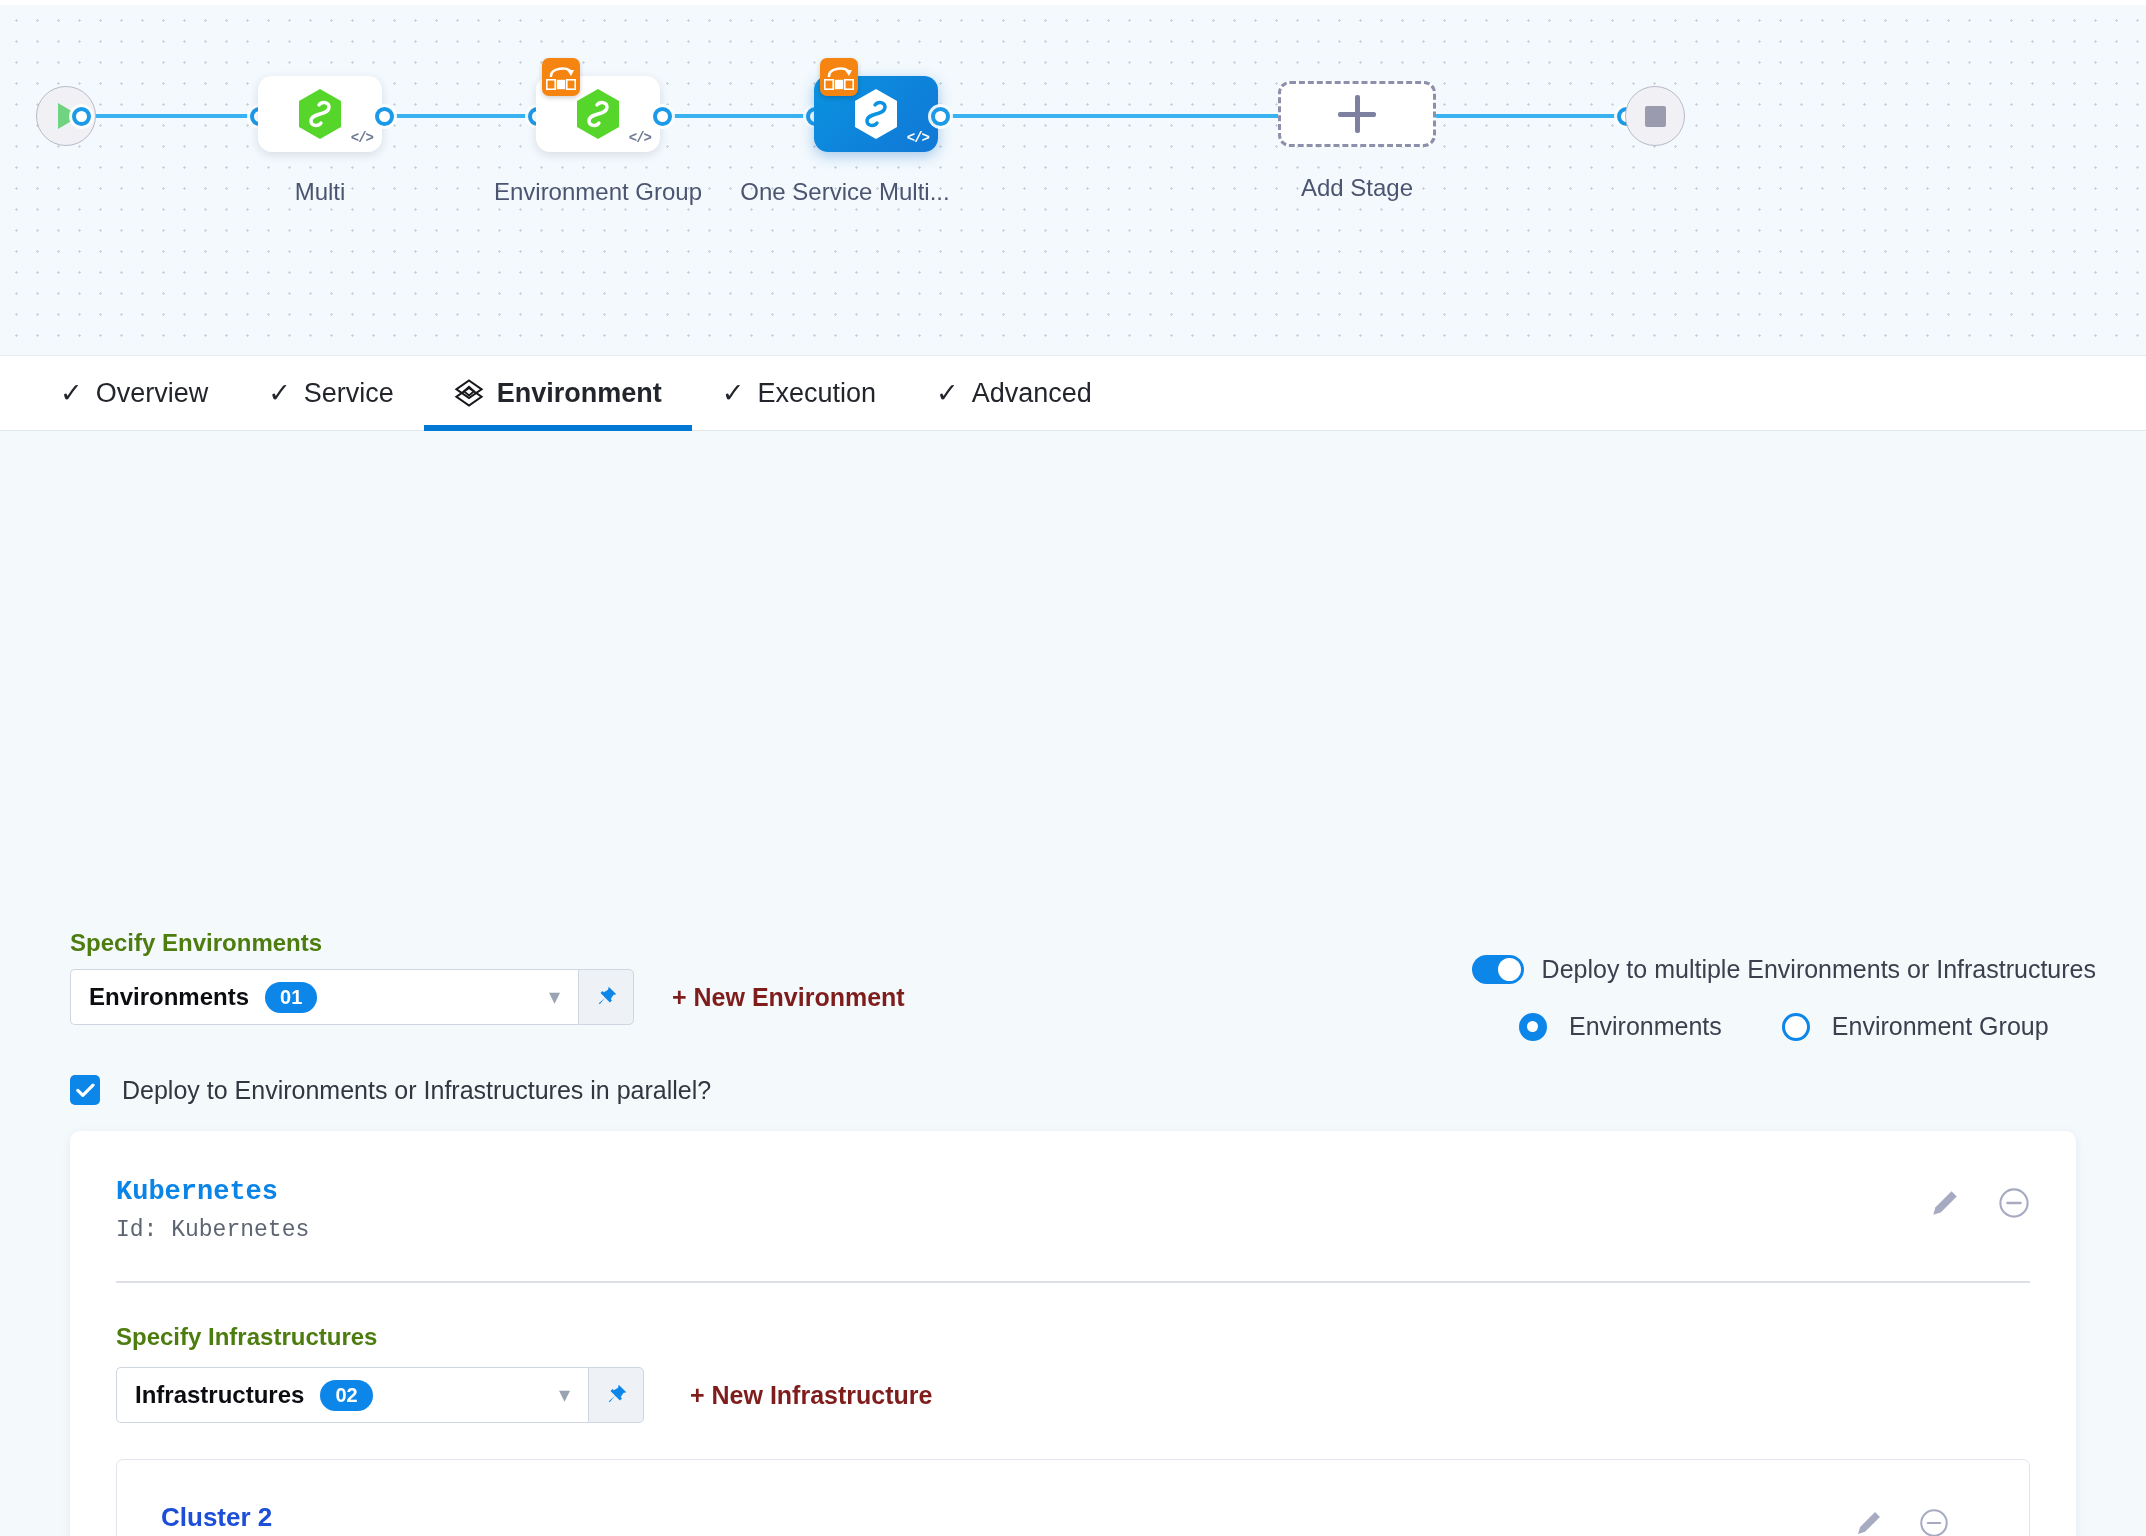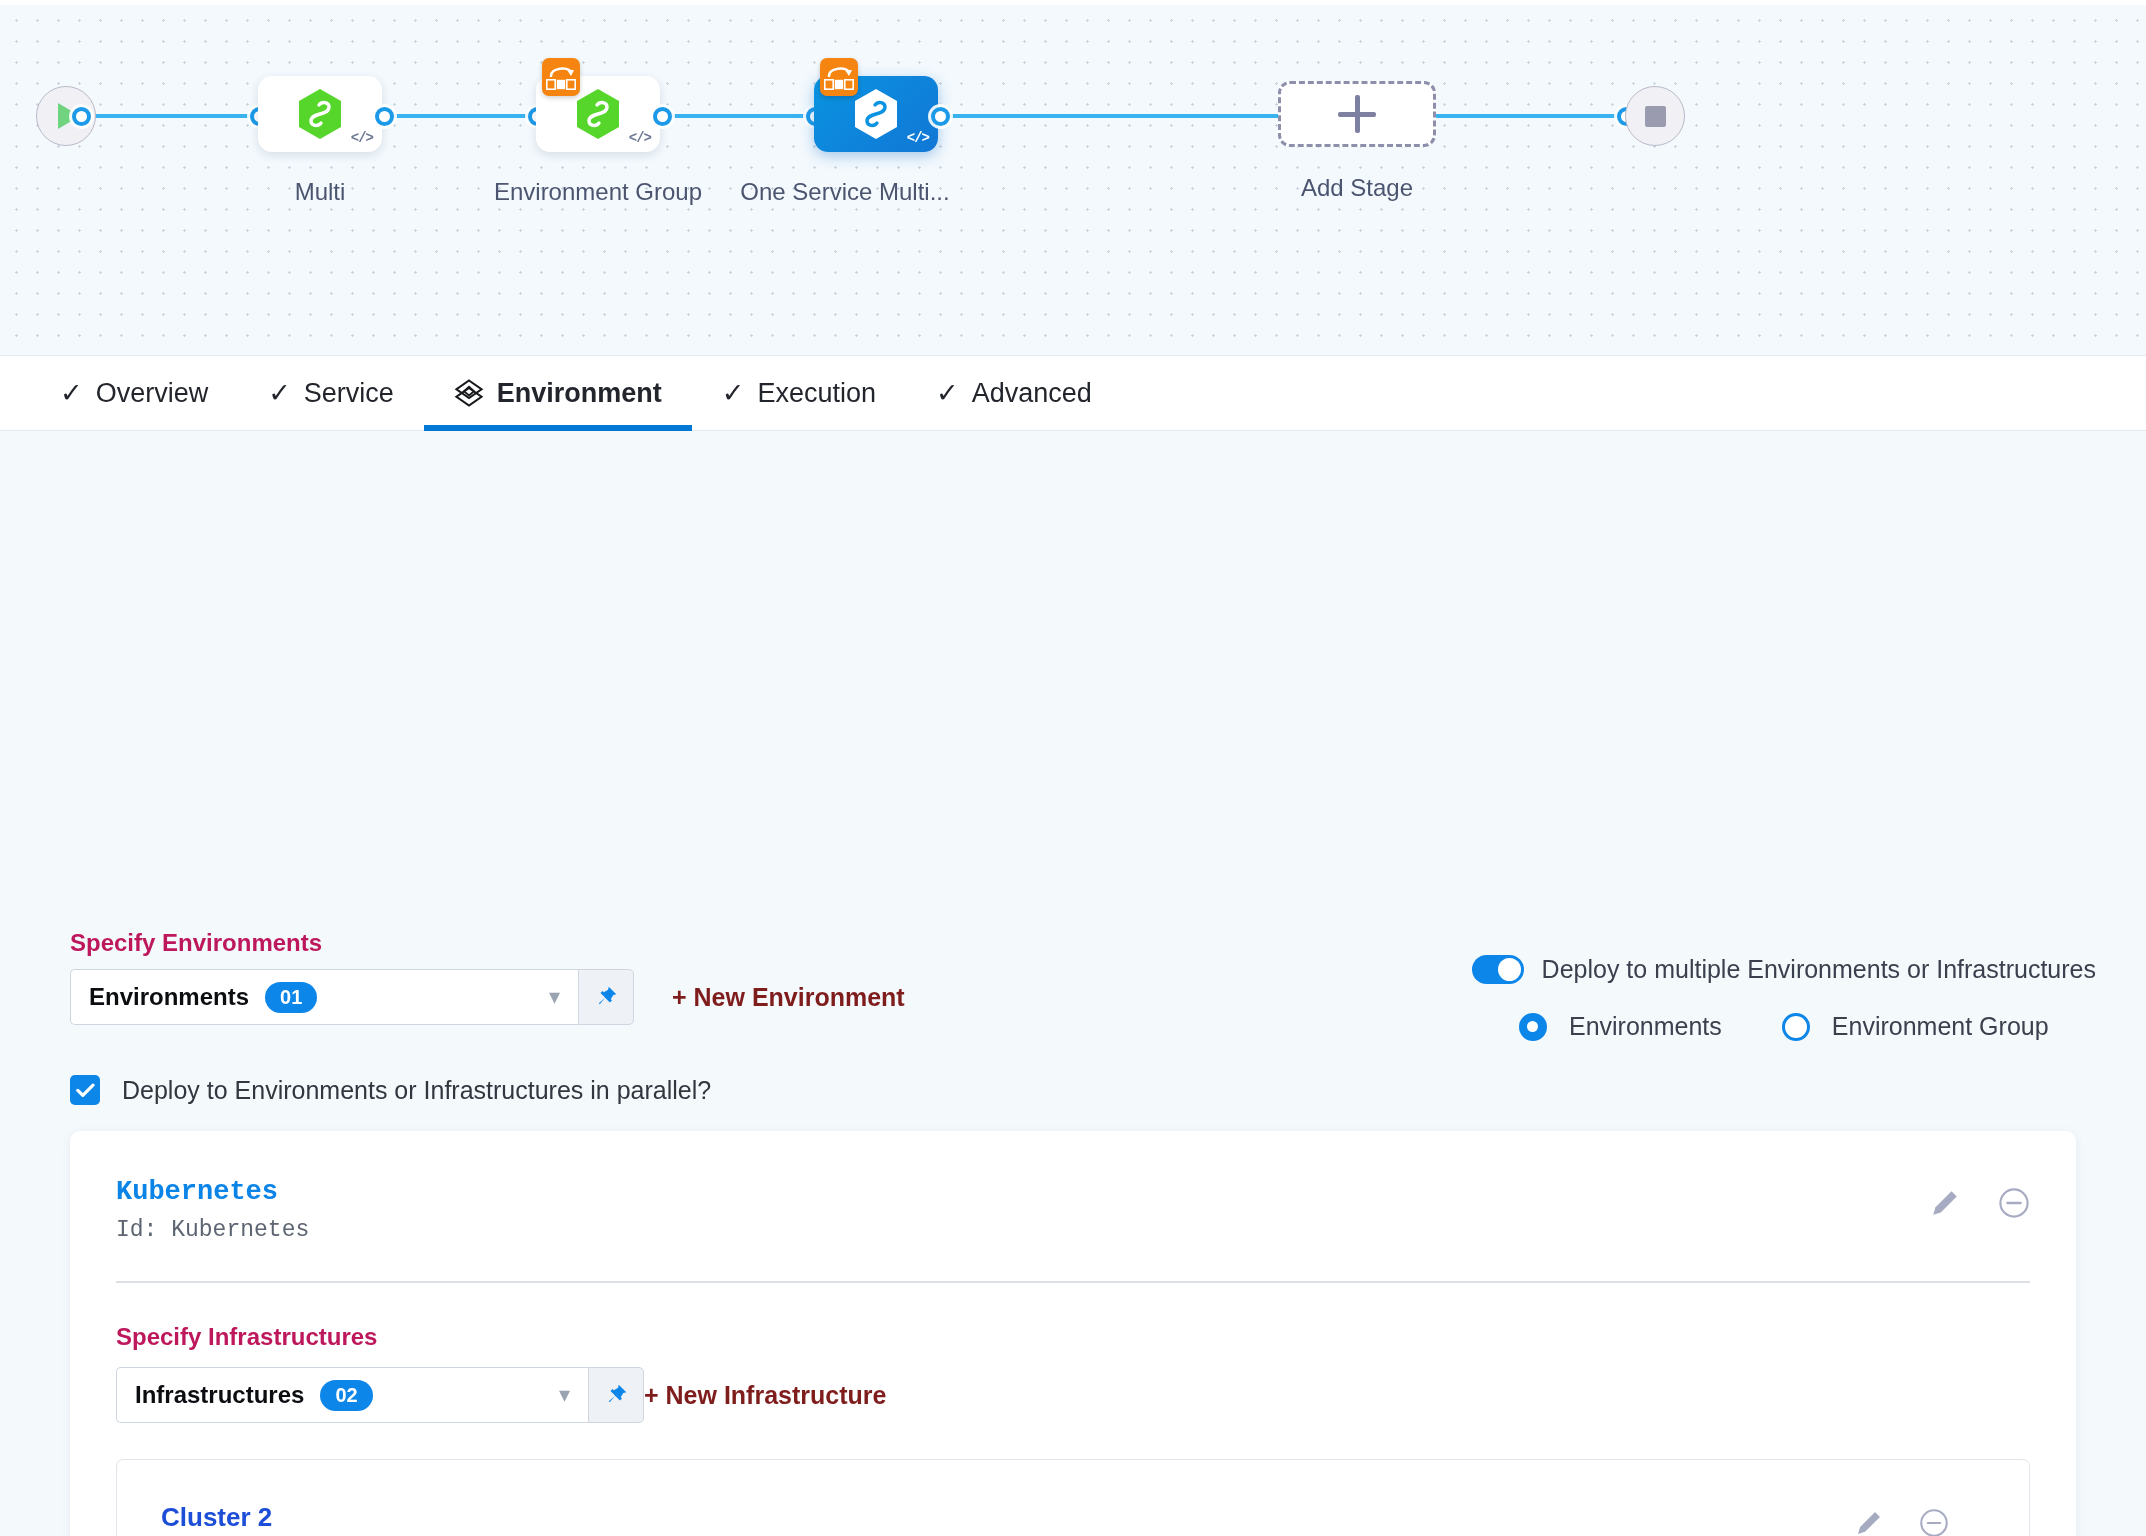--- a/index.html
+++ b/index.html
@@ -103,21 +103,21 @@
   .tab.active .underline {
     position: absolute; left: 0; right: 0; bottom: 0; height: 6px;
     background: #0278d5;
   }
   .layers-ico { width: 30px; height: 30px; display: block; }
 
   
   .content { position: relative; height: 1105px; background: #f4f9fc; padding: 0; }
 
   .field-label {
-    font-size: 24px; color: #be185d; font-weight: 700;
+    font-size: 24px; color: #4d7c0f; font-weight: 700;
   }
   .select-wrap { display: flex; align-items: stretch; height: 56px; }
   .select-box {
     width: 508px; height: 56px; background: #ffffff;
     border: 1px solid #cfd6e0; border-right: none;
     border-radius: 5px 0 0 5px;
     display: flex; align-items: center; padding: 0 18px;
     cursor: pointer;
   }
   .select-box .sel-text { font-size: 24px; color: #0b0d11; font-weight: 700; }
@@ -373,21 +373,21 @@
           </svg>
         </div>
       </div>
     </div>
 
     <div class="divider" style="margin:38px 46px 0 46px;"></div>
 
     <div style="padding:40px 46px 0 46px;">
       <div class="field-label">Specify Infrastructures</div>
 
-      <div style="display:flex; align-items:center; margin-top:16px;">
+      <div style="display:flex; align-items:center; gap:46px; margin-top:16px;">
         <div class="select-wrap">
           <div class="select-box" style="width:472px;">
             <span class="sel-text">Infrastructures</span>
             <span class="badge-count">02</span>
             <span class="chev">▾</span>
           </div>
           <div class="pin-btn">
             <svg width="26" height="26" viewBox="0 0 24 24">
               <path d="M14.5 2.5 L21.5 9.5 L18.8 10.1 L16.4 13.9 L17.5 15.2 L15.6 17.1 L11.2 12.7 L6.2 18.6 L5.4 17.8 L11.3 12.8 L6.9 8.4 L8.8 6.5 L10.1 7.6 L13.9 5.2 Z" fill="#0d86e9"></path>
             </svg>

